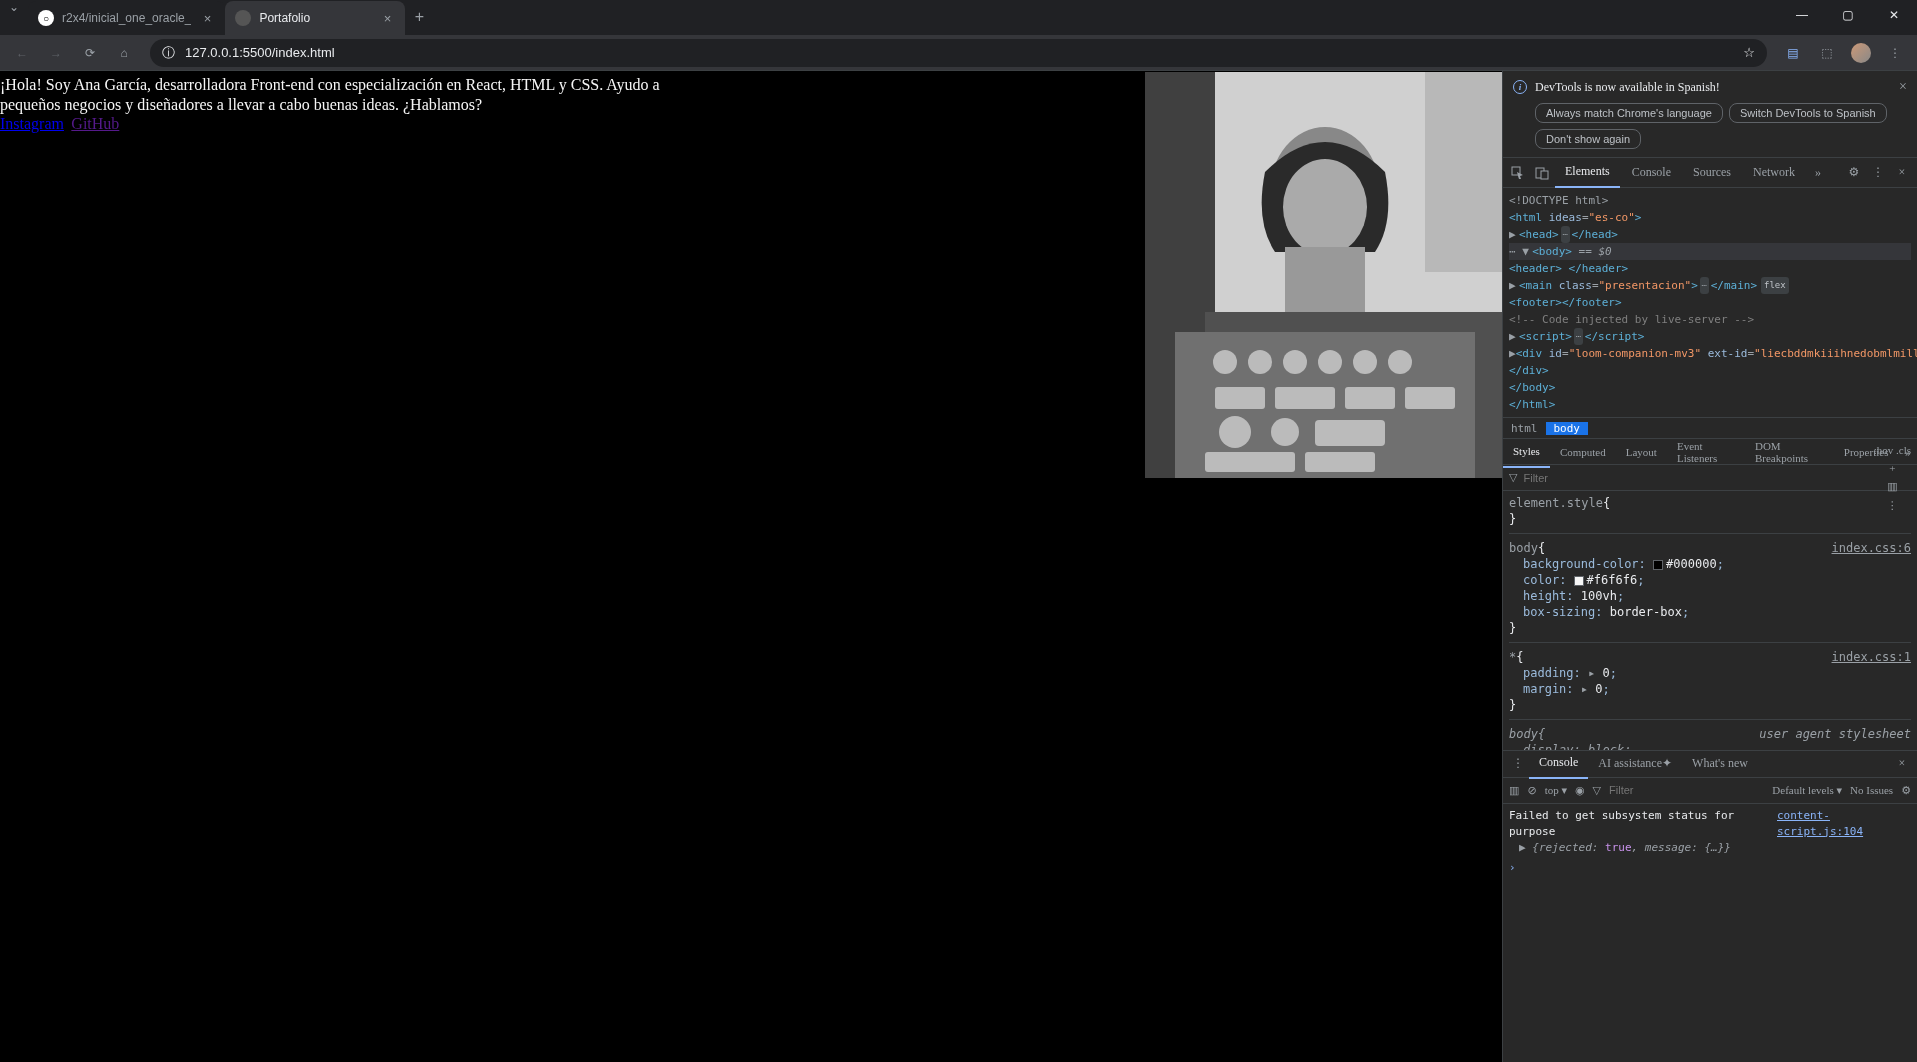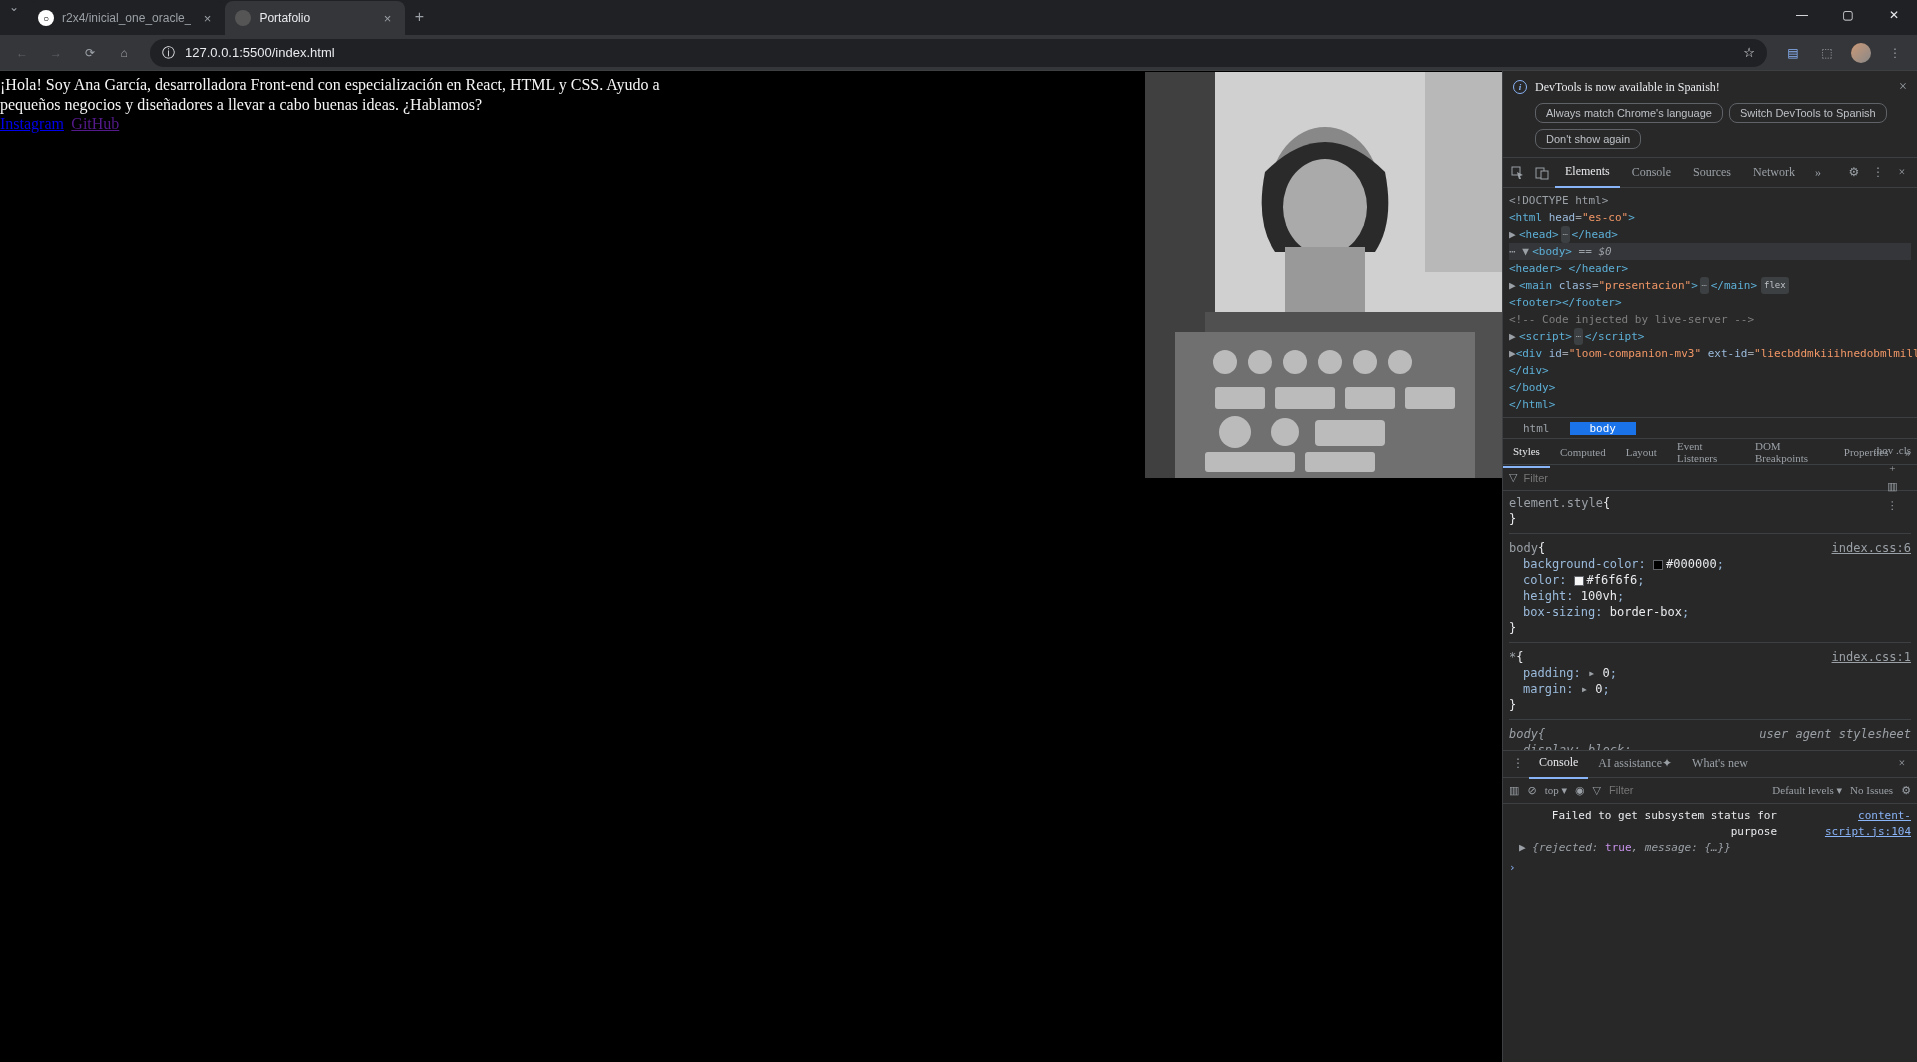--- a/index.html
+++ b/index.html
@@ -59,21 +59,21 @@
 .val { color:#f29766; }
 .punct { color:#9aa0a6; }
 .comment { color:#7f7f7f; }
 .selected { background:#35363a; }
 .tri { display:inline-block; width:10px; color:#9aa0a6; }
 .flex-badge { background:#3c4043; color:#bdc1c6; font-size:9px; padding:0 3px; border-radius:3px; margin-left:4px; }
 .dots-badge { color:#9aa0a6; background:#3c4043; border-radius:3px; font-size:8px; padding:0 2px; margin:0 2px; }
 .eq0 { color:#9aa0a6; font-style:italic; }
 
 .dt-crumb { height:22px; border-top:1px solid #3c4043; border-bottom:1px solid #3c4043; display:flex; align-items:center; font-size:11px; }
-.dt-crumb span { padding:0 20px; color:#9aa0a6; }
+.dt-crumb span { padding:0 8px; color:#9aa0a6; }
 .dt-crumb span.sel { background:#1a73e8; color:#fff; }
 
 .dt-styles-tabs { height:26px; display:flex; align-items:center; font-size:11px; border-bottom:1px solid #3c4043; font-family:"Segoe UI"; }
 .dt-st { padding:0 10px; height:32px; display:flex; align-items:center; color:#9aa0a6; }
 .dt-st.active { color:#e8eaed; border-bottom:2px solid #8ab4f8; }
 
 .dt-filter { height:26px; display:flex; align-items:center; padding:0 6px; gap:6px; border-bottom:1px solid #3c4043; font-size:11px; color:#9aa0a6; font-family:"Segoe UI"; }
 .dt-filter input { flex:1; background:transparent; border:none; color:#e8eaed; font-size:11px; outline:none; }
 .dt-filter-tools { margin-left:auto; display:flex; gap:6px; align-items:center;flex-direction:column; }
 
@@ -86,21 +86,21 @@
 .propv { color:#e8eaed; }
 .ua { color:#9aa0a6; font-style:italic; }
 .ua .prop, .ua .propv { color:#9aa0a6; }
 .sw { display:inline-block; width:10px; height:10px; border:1px solid #5f6368; vertical-align:middle; margin-right:3px; }
 
 .dt-drawer-tabs { height:28px; border-top:1px solid #3c4043; border-bottom:1px solid #3c4043; display:flex; align-items:center; font-size:12px; padding:0 4px; font-family:"Segoe UI"; }
 .dt-drawer-tabs .dt-tab { font-size:12px; }
 
 .dt-console-bar { height:26px; border-bottom:1px solid #3c4043; display:flex; align-items:center; padding:0 6px; gap:8px; font-size:11px; color:#9aa0a6; font-family:"Segoe UI"; }
 .dt-console-body { padding:4px 6px; font-size:11px; line-height:16px; flex:1; }
-.dt-console-body .msg { display:flex;text-align:right; }
+.dt-console-body .msg { display:flex; }
 .dt-console-body .src { margin-left:auto; color:#8ab4f8; text-decoration:underline; }
 .purple { color:#c792ea; }
 .prompt { color:#8ab4f8; margin-top:4px; }
 
 
 .photo { width:357px; height:406px; position:absolute; top:1px; right:0; overflow:hidden; }
 .photo svg { width:100%; height:100%; }
 </style>
 </head>
 <body>
@@ -220,21 +220,21 @@
       <div class="dt-tool">»</div>
       <div class="dt-tabs-right">
         <div class="dt-tool">⚙</div>
         <div class="dt-tool">⋮</div>
         <div class="dt-tool">×</div>
       </div>
     </div>
 
     <div class="dt-dom">
       <div class="line"><span class="punct">&lt;!DOCTYPE html&gt;</span></div>
-      <div class="line"><span class="tag">&lt;html</span><span class="attr"> head</span><span class="punct">=</span><span class="val">"es-co"</span><span class="tag">&gt;</span></div>
+      <div class="line"><span class="tag">&lt;html</span><span class="attr"> ideas</span><span class="punct">=</span><span class="val">"es-co"</span><span class="tag">&gt;</span></div>
       <div class="line">  <span class="tri">▶</span><span class="tag">&lt;head&gt;</span><span class="dots-badge">⋯</span><span class="tag">&lt;/head&gt;</span></div>
       <div class="line selected"><span class="punct">⋯ </span><span class="tri">▼</span><span class="tag">&lt;body&gt;</span><span class="eq0"> == $0</span></div>
       <div class="line">    <span class="tag">&lt;header&gt; &lt;/header&gt;</span></div>
       <div class="line">   <span class="tri">▶</span><span class="tag">&lt;main </span><span class="attr">class</span><span class="punct">=</span><span class="val">"presentacion"</span><span class="tag">&gt;</span><span class="dots-badge">⋯</span><span class="tag">&lt;/main&gt;</span><span class="flex-badge">flex</span></div>
       <div class="line">    <span class="tag">&lt;footer&gt;&lt;/footer&gt;</span></div>
       <div class="line">    <span class="comment">&lt;!-- Code injected by live-server --&gt;</span></div>
       <div class="line">   <span class="tri">▶</span><span class="tag">&lt;script&gt;</span><span class="dots-badge">⋯</span><span class="tag">&lt;/script&gt;</span></div>
       <div class="line">   <span class="tri">▶</span><span class="tag">&lt;div </span><span class="attr">id</span><span class="punct">=</span><span class="val">"loom-companion-mv3"</span><span class="attr"> ext-id</span><span class="punct">=</span><span class="val">"liecbddmkiiihnedobmlmillhodjkdmb"</span></div>
       <div class="line">    <span class="tag">&lt;/div&gt;</span></div>
       <div class="line">  <span class="tag">&lt;/body&gt;</span></div>

